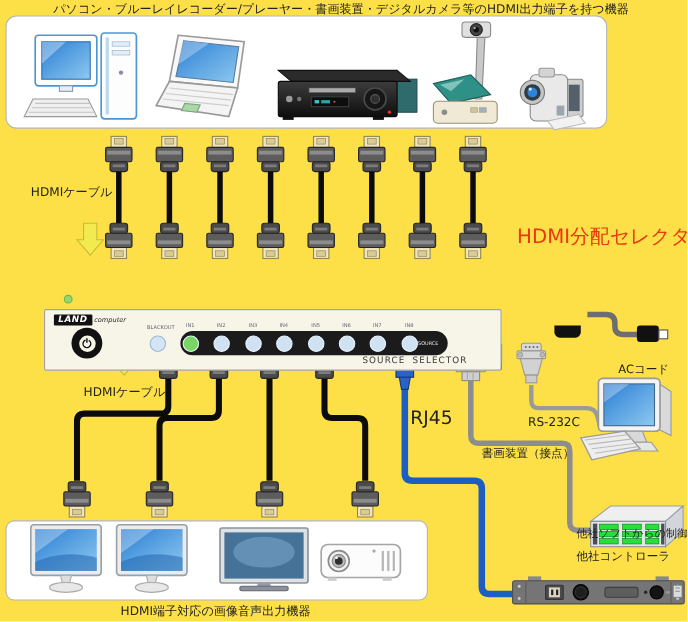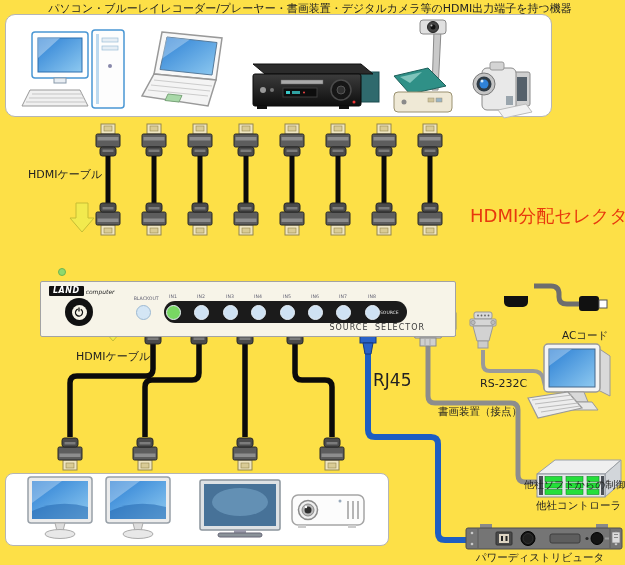--- a/index.html
+++ b/index.html
@@ -388,15 +388,15 @@
   <div class="abs lbl" style="left:28px;top:167px;font-size:11px;">HDMIケーブル</div>
   <div class="abs" id="product" style="left: 470px; top: 208px; color: rgb(232, 56, 13);">
     <div>HDMI分配セレクタ</div>
   </div>
   <div class="abs lbl" style="left:562px;top:329px;">ACコード</div>
   <div class="abs lbl" style="left:76px;top:349px;font-size:11px;">HDMIケーブル</div>
   <div class="abs lbl" style="left:373px;top:370px;font-size:17px;">RJ45</div>
   <div class="abs lbl" style="left:480px;top:377px;font-size:11px;">RS-232C</div>
   <div class="abs lbl" style="left:438px;top:405px;">書画装置（接点）</div>
   <div class="abs lbl" style="left:524px;top:430px;font-size:10px;margin-top:48px;">他社ソフトからの制御</div>
-  <div class="abs lbl" style="left:536px;top:499px;">他社コントローラ</div>
-  <div class="abs lbl" style="left:460px;top:551px;width:160px;text-align:center;">パワーディストリビュータ</div>
+  <div class="abs lbl" style="left:524px;top:499px;">他社コントローラ</div>
+  <div class="abs cap" style="left:5px;top:548px;width:382px;text-align:center;">HDMI端子対応の画像音声出力機器</div>
 </div>
 
 </body></html>

